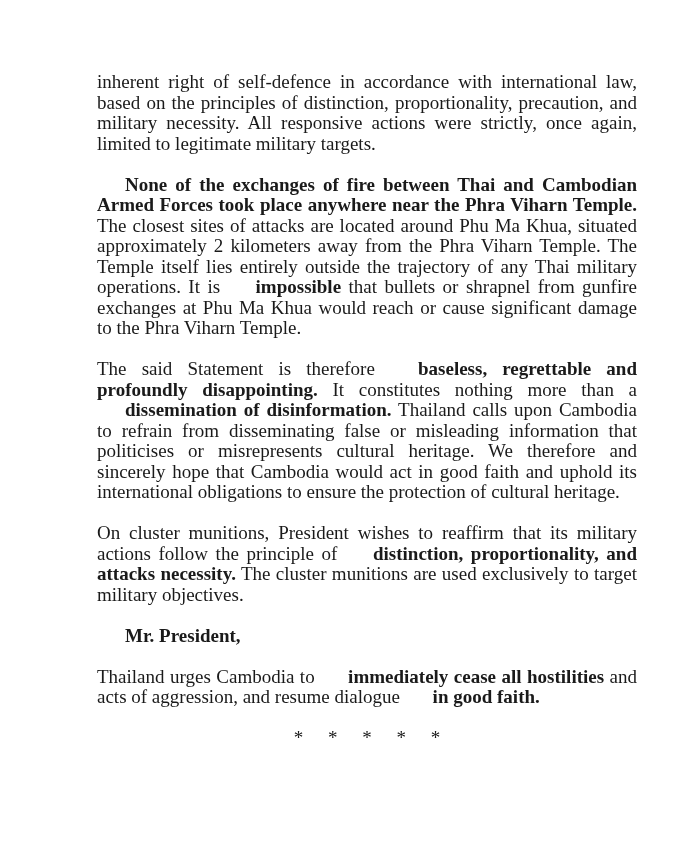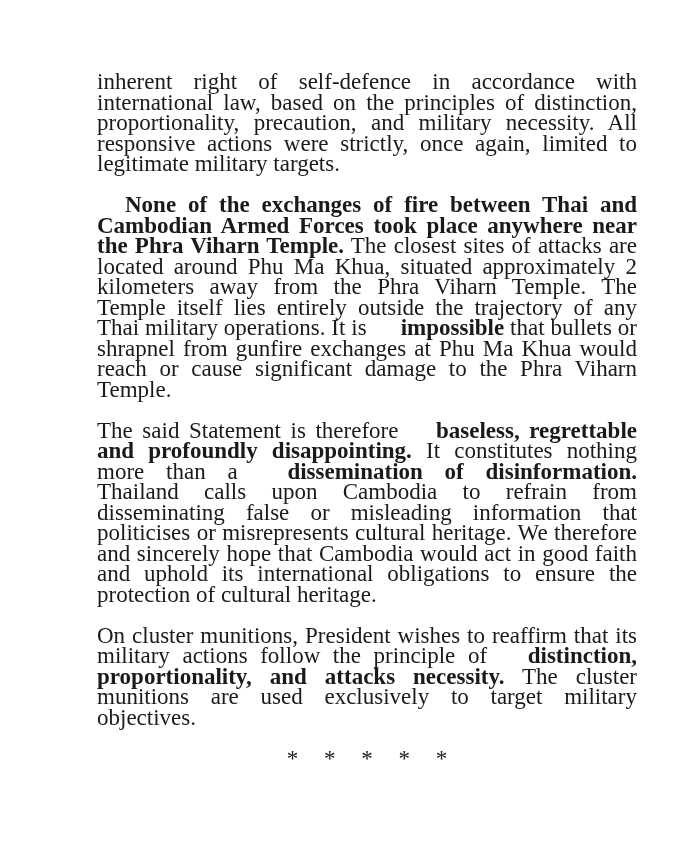--- a/index.html
+++ b/index.html
@@ -16,21 +16,21 @@
     width: 693px;
     height: 850px;
     background: #ffffff;
   }
   .content {
     position: absolute;
     left: 97px;
     top: 72px;
     width: 540px;
     font-family: "Liberation Serif", "DejaVu Serif", serif;
-    font-size: 23px;
+    font-size: 19px;
     line-height: 20.5px;
     color: #1a1a1a;
   }
   p.body-paragraph {
     margin: 0 0 20.5px 0;
     text-align: justify;
   }
   p.separator {
     margin: 0 0 20.5px 0;
     text-align: center;
@@ -46,15 +46,17 @@
 </style>
 </head>
 <body>
 
 <div class="page" style="background: rgb(255, 255, 255);">
   <div class="content" style="color: rgb(26, 26, 26);">
       <p class="body-paragraph"><span class="run">inherent right of self-defence in accordance with international law, based on the principles of distinction, proportionality, precaution, and military necessity. All responsive actions were strictly, once again, limited to legitimate military targets.</span></p>
       <p class="body-paragraph"><span class="run bold">None of the exchanges of fire between Thai and Cambodian Armed Forces took place anywhere near the Phra Viharn Temple.</span><span class="run"> The closest sites of attacks are located around Phu Ma Khua, situated approximately 2 kilometers away from the Phra Viharn Temple. The Temple itself lies entirely outside the trajectory of any Thai military operations. It is </span><span class="run bold">impossible</span><span class="run"> that bullets or shrapnel from gunfire exchanges at Phu Ma Khua would reach or cause significant damage to the Phra Viharn Temple.</span></p>
       <p class="body-paragraph"><span class="run">The said Statement is therefore </span><span class="run bold">baseless, regrettable and profoundly disappointing.</span><span class="run"> It constitutes nothing more than a </span><span class="run bold">dissemination of disinformation.</span><span class="run"> Thailand calls upon Cambodia to refrain from disseminating false or misleading information that politicises or misrepresents cultural heritage. We therefore and sincerely hope that Cambodia would act in good faith and uphold its international obligations to ensure the protection of cultural heritage.</span></p>
       <p class="body-paragraph"><span class="run">On cluster munitions, President wishes to reaffirm that its military actions follow the principle of </span><span class="run bold">distinction, proportionality, and attacks necessity.</span><span class="run"> The cluster munitions are used exclusively to target military objectives.</span></p>
+      <p class="body-paragraph"><span class="run bold">Mr. President,</span></p>
+      <p class="body-paragraph"><span class="run">Thailand urges Cambodia to </span><span class="run bold">immediately cease all hostilities</span><span class="run"> and acts of aggression, and resume dialogue </span><span class="run bold">in good faith.</span></p>
       <p class="separator"><span class="run">* * * * *</span></p>
     </div>
 </div>
 
 </body></html>

